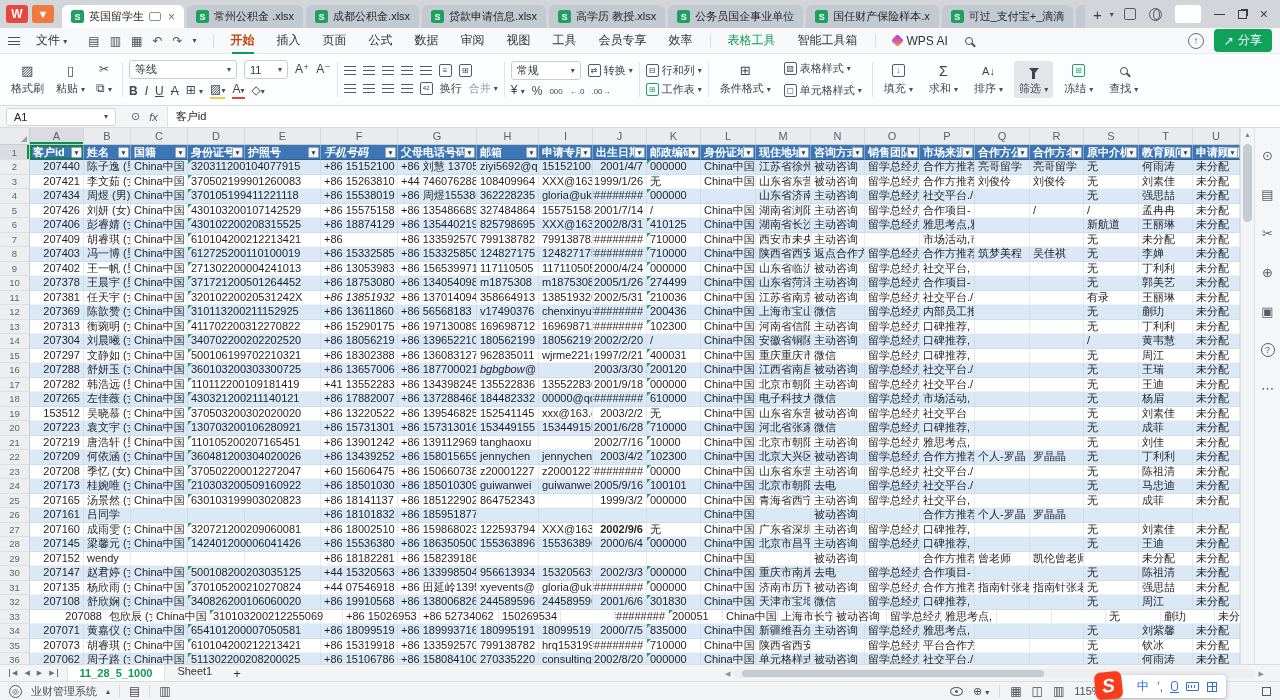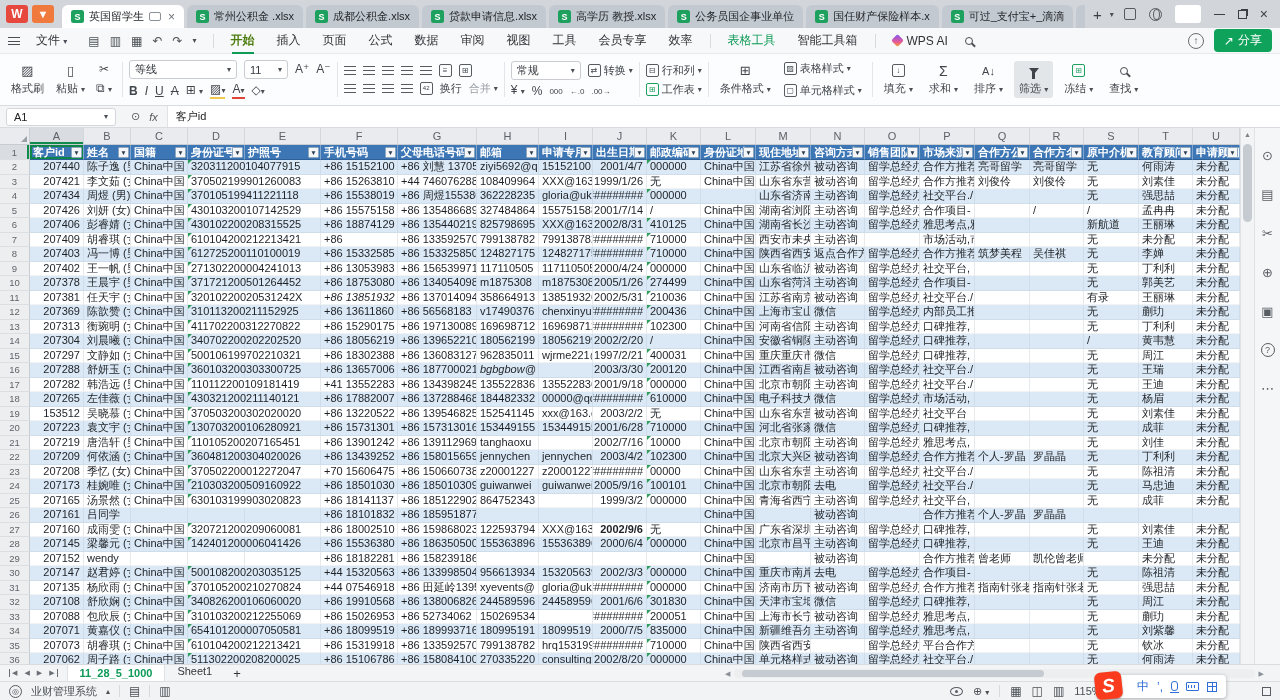--- a/index.html
+++ b/index.html
@@ -21,21 +21,21 @@
 .wicon{width:12px;height:12px;border:1px solid #565b61;border-radius:2px}
 .wglobe{width:13px;height:13px;border:1px solid #565b61;border-radius:50%;position:relative}
 .wglobe:after{content:"";position:absolute;left:50%;top:0;bottom:0;width:5px;margin-left:-2.5px;border:1px solid #565b61;border-radius:50%}
 .avatar{width:26px;height:18px;background:#fff;border-radius:3px}
 .wmin{width:11px;height:0;border-top:1px solid #3a3f45}
 .wres{width:9px;height:9px;border:1px solid #3a3f45;box-shadow:2px -2px 0 -1px #3a3f45}
 .wclose{font-size:14px;line-height:12px}
 
 .menubar{height:25px;background:#f7f8f9;display:flex;align-items:center;padding:0 8px;color:#2f3338;font-size:12px}
 .mitem{padding:3px 11px;position:relative;white-space:nowrap}
-.mitem.active{color:#4d7c0f;font-weight:700}
+.mitem.active{color:#c2410c;font-weight:700}
 .mitem.active:after{content:"";position:absolute;left:12px;right:12px;bottom:-2px;height:2px;background:#0e9a57}
 .hamb{width:12px;height:8px;border-top:1px solid #4a4f55;border-bottom:1px solid #4a4f55;position:relative;margin-right:5px}
 .hamb:after{content:"";position:absolute;left:0;right:0;top:3px;border-top:1px solid #4a4f55}
 .micons{display:flex;gap:10px;margin:0 10px;color:#4a4f55;font-size:12px;align-items:center}
 .mdiv{width:1px;height:14px;background:#d9dcdf;margin:0 6px}
 .green{color:#0e9a57}
 .aidot{width:9px;height:9px;background:linear-gradient(135deg,#7b5bf5,#e5589a 60%,#f5a623);transform:rotate(45deg);border-radius:2px;margin-right:5px}
 .mag{width:8px;height:8px;border:1.5px solid #4a4f55;border-radius:50%;position:relative;display:inline-block}
 .mag:after{content:"";position:absolute;width:5px;height:1.5px;background:#4a4f55;transform:rotate(45deg);right:-4px;bottom:-2px}
 .mright{margin-left:auto;display:flex;align-items:center;gap:10px}
@@ -429,21 +429,21 @@
             <span class="fbtn">▼</span>
           </div>
           <div class="cell" style="width: 57px;">
             <span>身份证号</span>
             <span class="fbtn">▼</span>
           </div>
           <div class="cell" style="width: 76px;">
             <span>护照号</span>
             <span class="fbtn">▼</span>
           </div>
-          <div class="cell" style="width: 77px;">
+          <div class="cell" style="width: 77px; font-style: italic;">
             <span>手机号码</span>
             <span class="fbtn">▼</span>
           </div>
           <div class="cell" style="width: 79px;">
             <span>父母电话号码</span>
             <span class="fbtn">▼</span>
           </div>
           <div class="cell" style="width: 62px;">
             <span>邮箱</span>
             <span class="fbtn">▼</span>
@@ -1005,21 +1005,21 @@
           <div class="cell" style="width: 54px;">丁利利</div>
           <div class="cell" style="width: 47px;">未分配</div>
         </div>
         <div class="row">
           <div class="gut">23</div>
           <div class="cell ar" style="width: 54px;">207208</div>
           <div class="cell" style="width: 47px;">季忆 (女)</div>
           <div class="cell" style="width: 57px;">China中国</div>
           <div class="cell spill tri" style="width: 57px;">370502200012272047</div>
           <div class="cell" style="width: 76px;"></div>
-          <div class="cell" style="width: 77px;">+70 15606475</div>
+          <div class="cell" style="width: 77px;">+60 15606475</div>
           <div class="cell" style="width: 79px;">+86 1506607386</div>
           <div class="cell" style="width: 62px;">z20001227</div>
           <div class="cell" style="width: 54px;">z20001227</div>
           <div class="cell ar" style="width: 54px;">#########</div>
           <div class="cell tri" style="width: 54px;">00000</div>
           <div class="cell" style="width: 55px;">China中国</div>
           <div class="cell" style="width: 55px;">山东省东营</div>
           <div class="cell" style="width: 54px;">主动咨询</div>
           <div class="cell" style="width: 55px;">留学总经办</div>
           <div class="cell" style="width: 55px;">社交平台./</div>
@@ -1240,21 +1240,21 @@
           <div class="cell" style="width: 55px;">留学总经办</div>
           <div class="cell" style="width: 55px;">口碑推荐,</div>
           <div class="cell" style="width: 55px;"></div>
           <div class="cell" style="width: 54px;"></div>
           <div class="cell" style="width: 55px;">无</div>
           <div class="cell" style="width: 54px;">周江</div>
           <div class="cell" style="width: 47px;">未分配</div>
         </div>
         <div class="row">
           <div class="gut">33</div>
-          <div class="cell ar" style="width: 54px;">207088</div>
+          <div class="cell ar" style="width: 76px;">207088</div>
           <div class="cell" style="width: 47px;">包欣辰 (女</div>
           <div class="cell" style="width: 57px;">China中国</div>
           <div class="cell spill tri" style="width: 57px;">310103200212255069</div>
           <div class="cell" style="width: 76px;"></div>
           <div class="cell" style="width: 77px;">+86 15026953</div>
           <div class="cell" style="width: 79px;">+86 52734062</div>
           <div class="cell" style="width: 62px;">150269534</div>
           <div class="cell" style="width: 54px;"></div>
           <div class="cell ar" style="width: 54px;">#########</div>
           <div class="cell tri" style="width: 54px;">200051</div>

